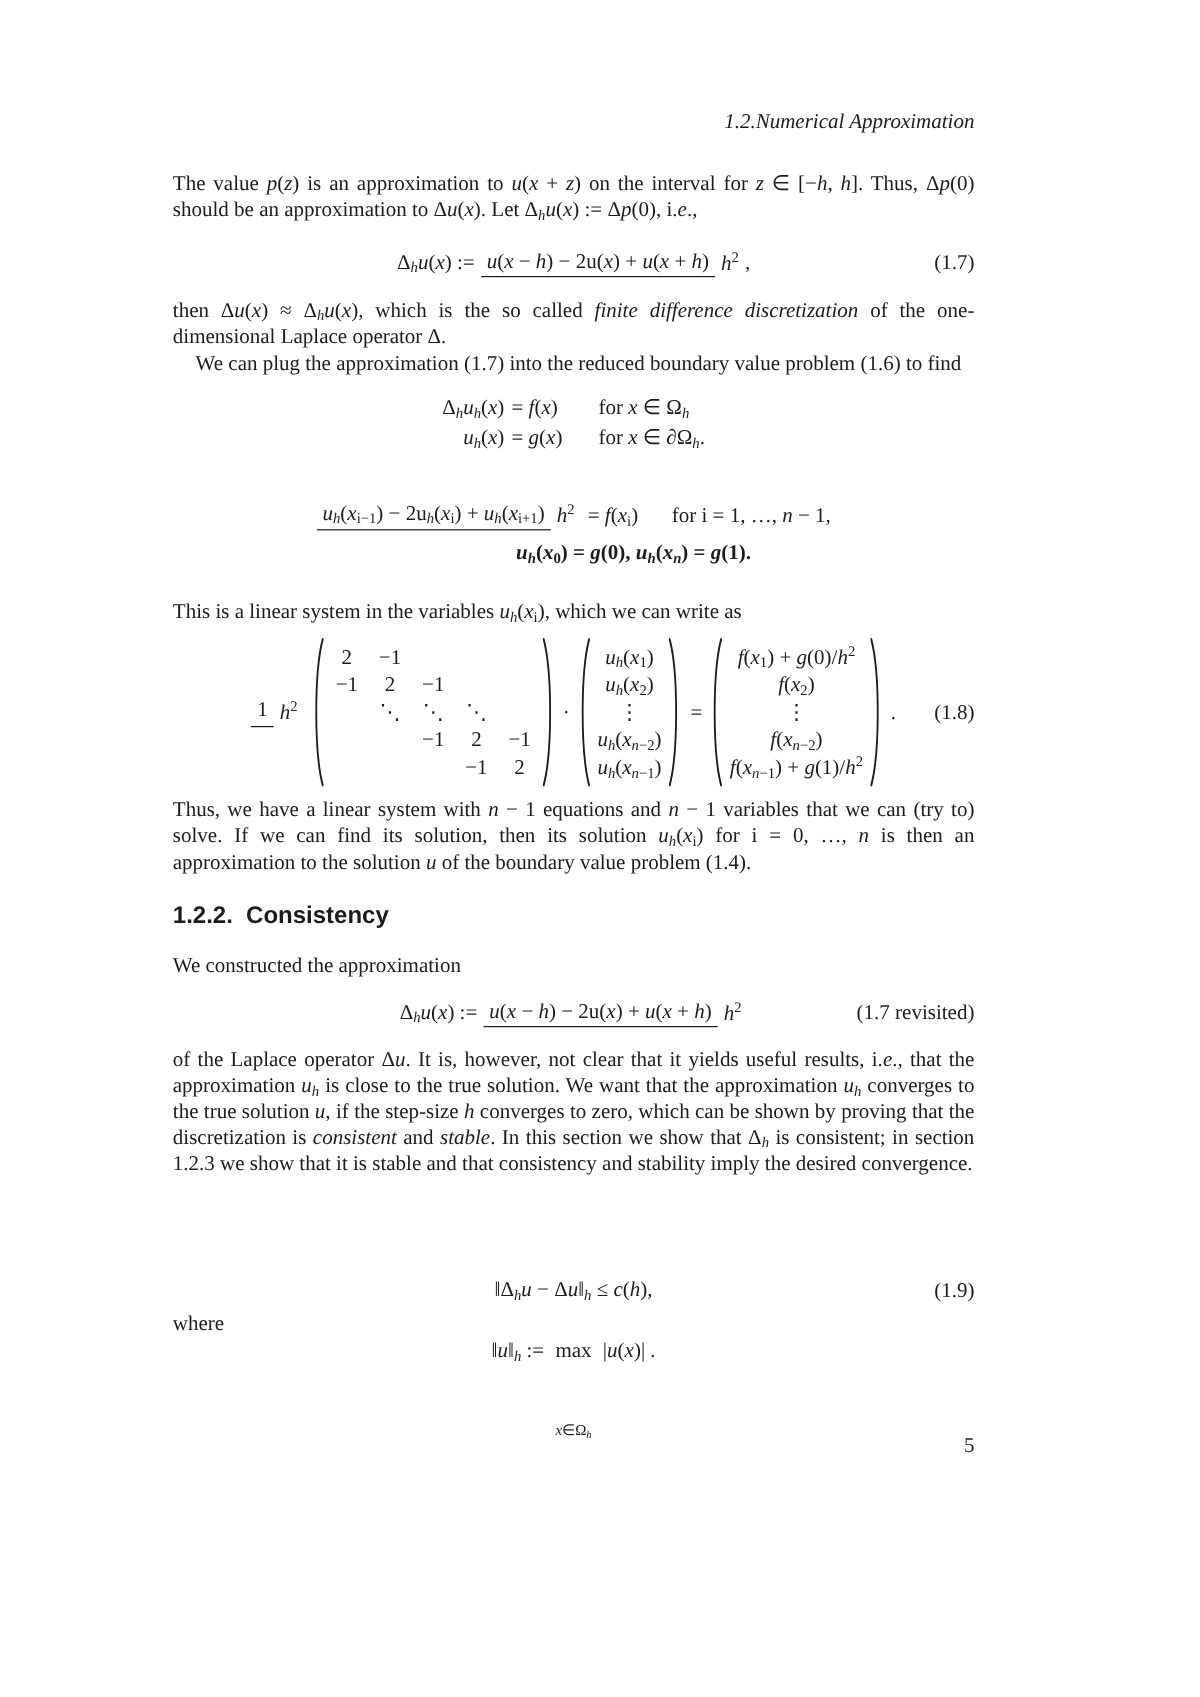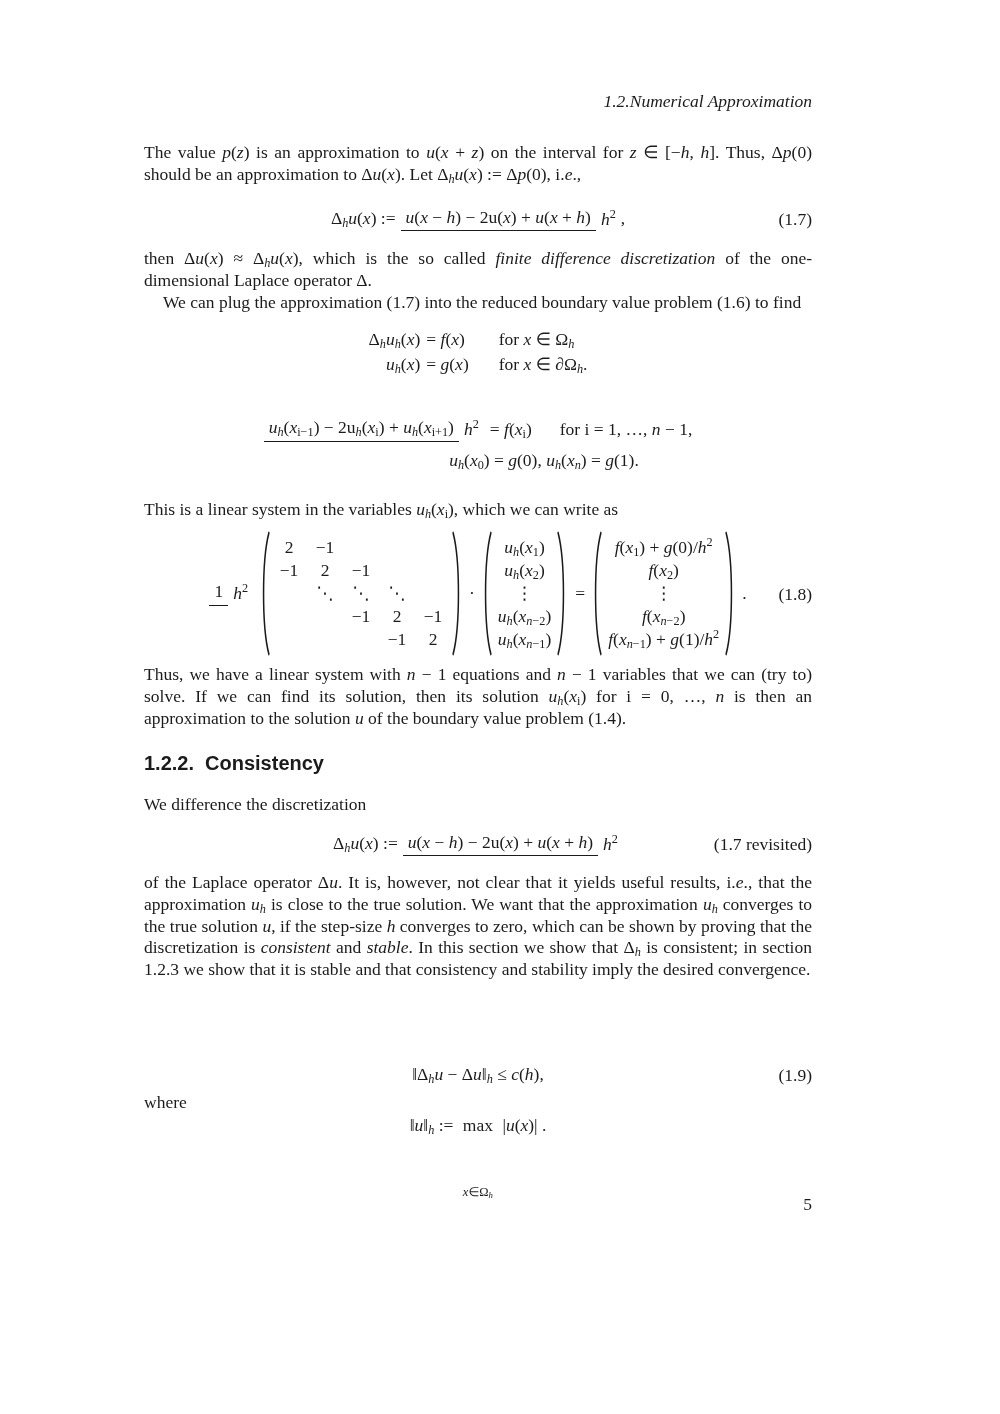--- a/index.html
+++ b/index.html
@@ -28,21 +28,21 @@
   .eqtag { position:absolute; right:0; top:50%; transform:translateY(-50%); }
   .ml5 { margin-left:5px; } .ml6 { margin-left:6px; } .ml28 { margin-left:28px; }
   .mr5 { margin-right:5px; }
   .bvp { display:grid; grid-template-columns:auto auto auto; width:max-content;
          margin:0 auto; line-height:24.5px; }
   .bvp .lhs { text-align:right; }
   .bvp .rel { margin-left:6px; }
   .bvp .cond { margin-left:30px; }
   .centerline { text-align:center; line-height:24px; }
   .shiftwrap { text-align:center; margin-top:8px; }
-  .shiftwrap .inner { position:relative; left:66px; }
+  .shiftwrap .inner { position:relative; left:50px;font-weight:bold; }
   .mat { display:grid; grid-template-rows:repeat(5,23px); grid-template-columns:repeat(5,36px);
          align-items:center; justify-items:center; }
   .vec { display:grid; grid-template-rows:repeat(5,23px); align-items:center;
          justify-items:center; padding:0 5px; }
   .paren { width:13px; height:127px; flex:0 0 auto; }
   .paren svg { display:block; width:100%; height:100%; }
   .heading { font-family:"Liberation Sans", sans-serif; font-weight:700; font-size:20px; }
   .heading .head-title { margin-left:11px; }
   .limstack { display:inline-flex; flex-direction:column; align-items:center; margin:0 5px;gap:48px; }
   .limstack .lim { font-size:12.5px; line-height:13px; margin-top:1px; }
@@ -187,21 +187,21 @@
       </span>
       <span class="eqtag">(1.8)</span>
     </div>
 
     <p class="block para" style="top:664px">Thus, we have a linear system with <i>n</i> − 1 equations and <i>n</i> − 1 variables that we can (try to) solve. If we can find its solution, then its solution <i>u</i><sub><i>h</i></sub>(<i>x</i><sub>i</sub>) for i = 0, …, <i>n</i> is then an approximation to the solution <i>u</i> of the boundary value problem (1.4).</p>
 
     <h2 class="block heading" style="top:752px">
       <span class="head-num">1.2.2.</span><span class="head-title">Consistency</span>
     </h2>
 
-    <p class="block para" style="top:794px">We difference the discretization</p>
+    <p class="block para" style="top:794px">We constructed the approximation</p>
 
     <div class="display" style="top:818px;height:52px">
       <span class="mrow" style="height:52px">
         <span class="mr5">Δ<sub><i>h</i></sub><i>u</i>(<i>x</i>) :=</span>
         <span class="frac">
           <span class="num"><i>u</i>(<i>x</i> − <i>h</i>) − 2u(<i>x</i>) + <i>u</i>(<i>x</i> + <i>h</i>)</span>
           <span class="den"><i>h</i><sup>2</sup></span>
         </span>
       </span>
       <span class="eqtag">(1.7 revisited)</span>

